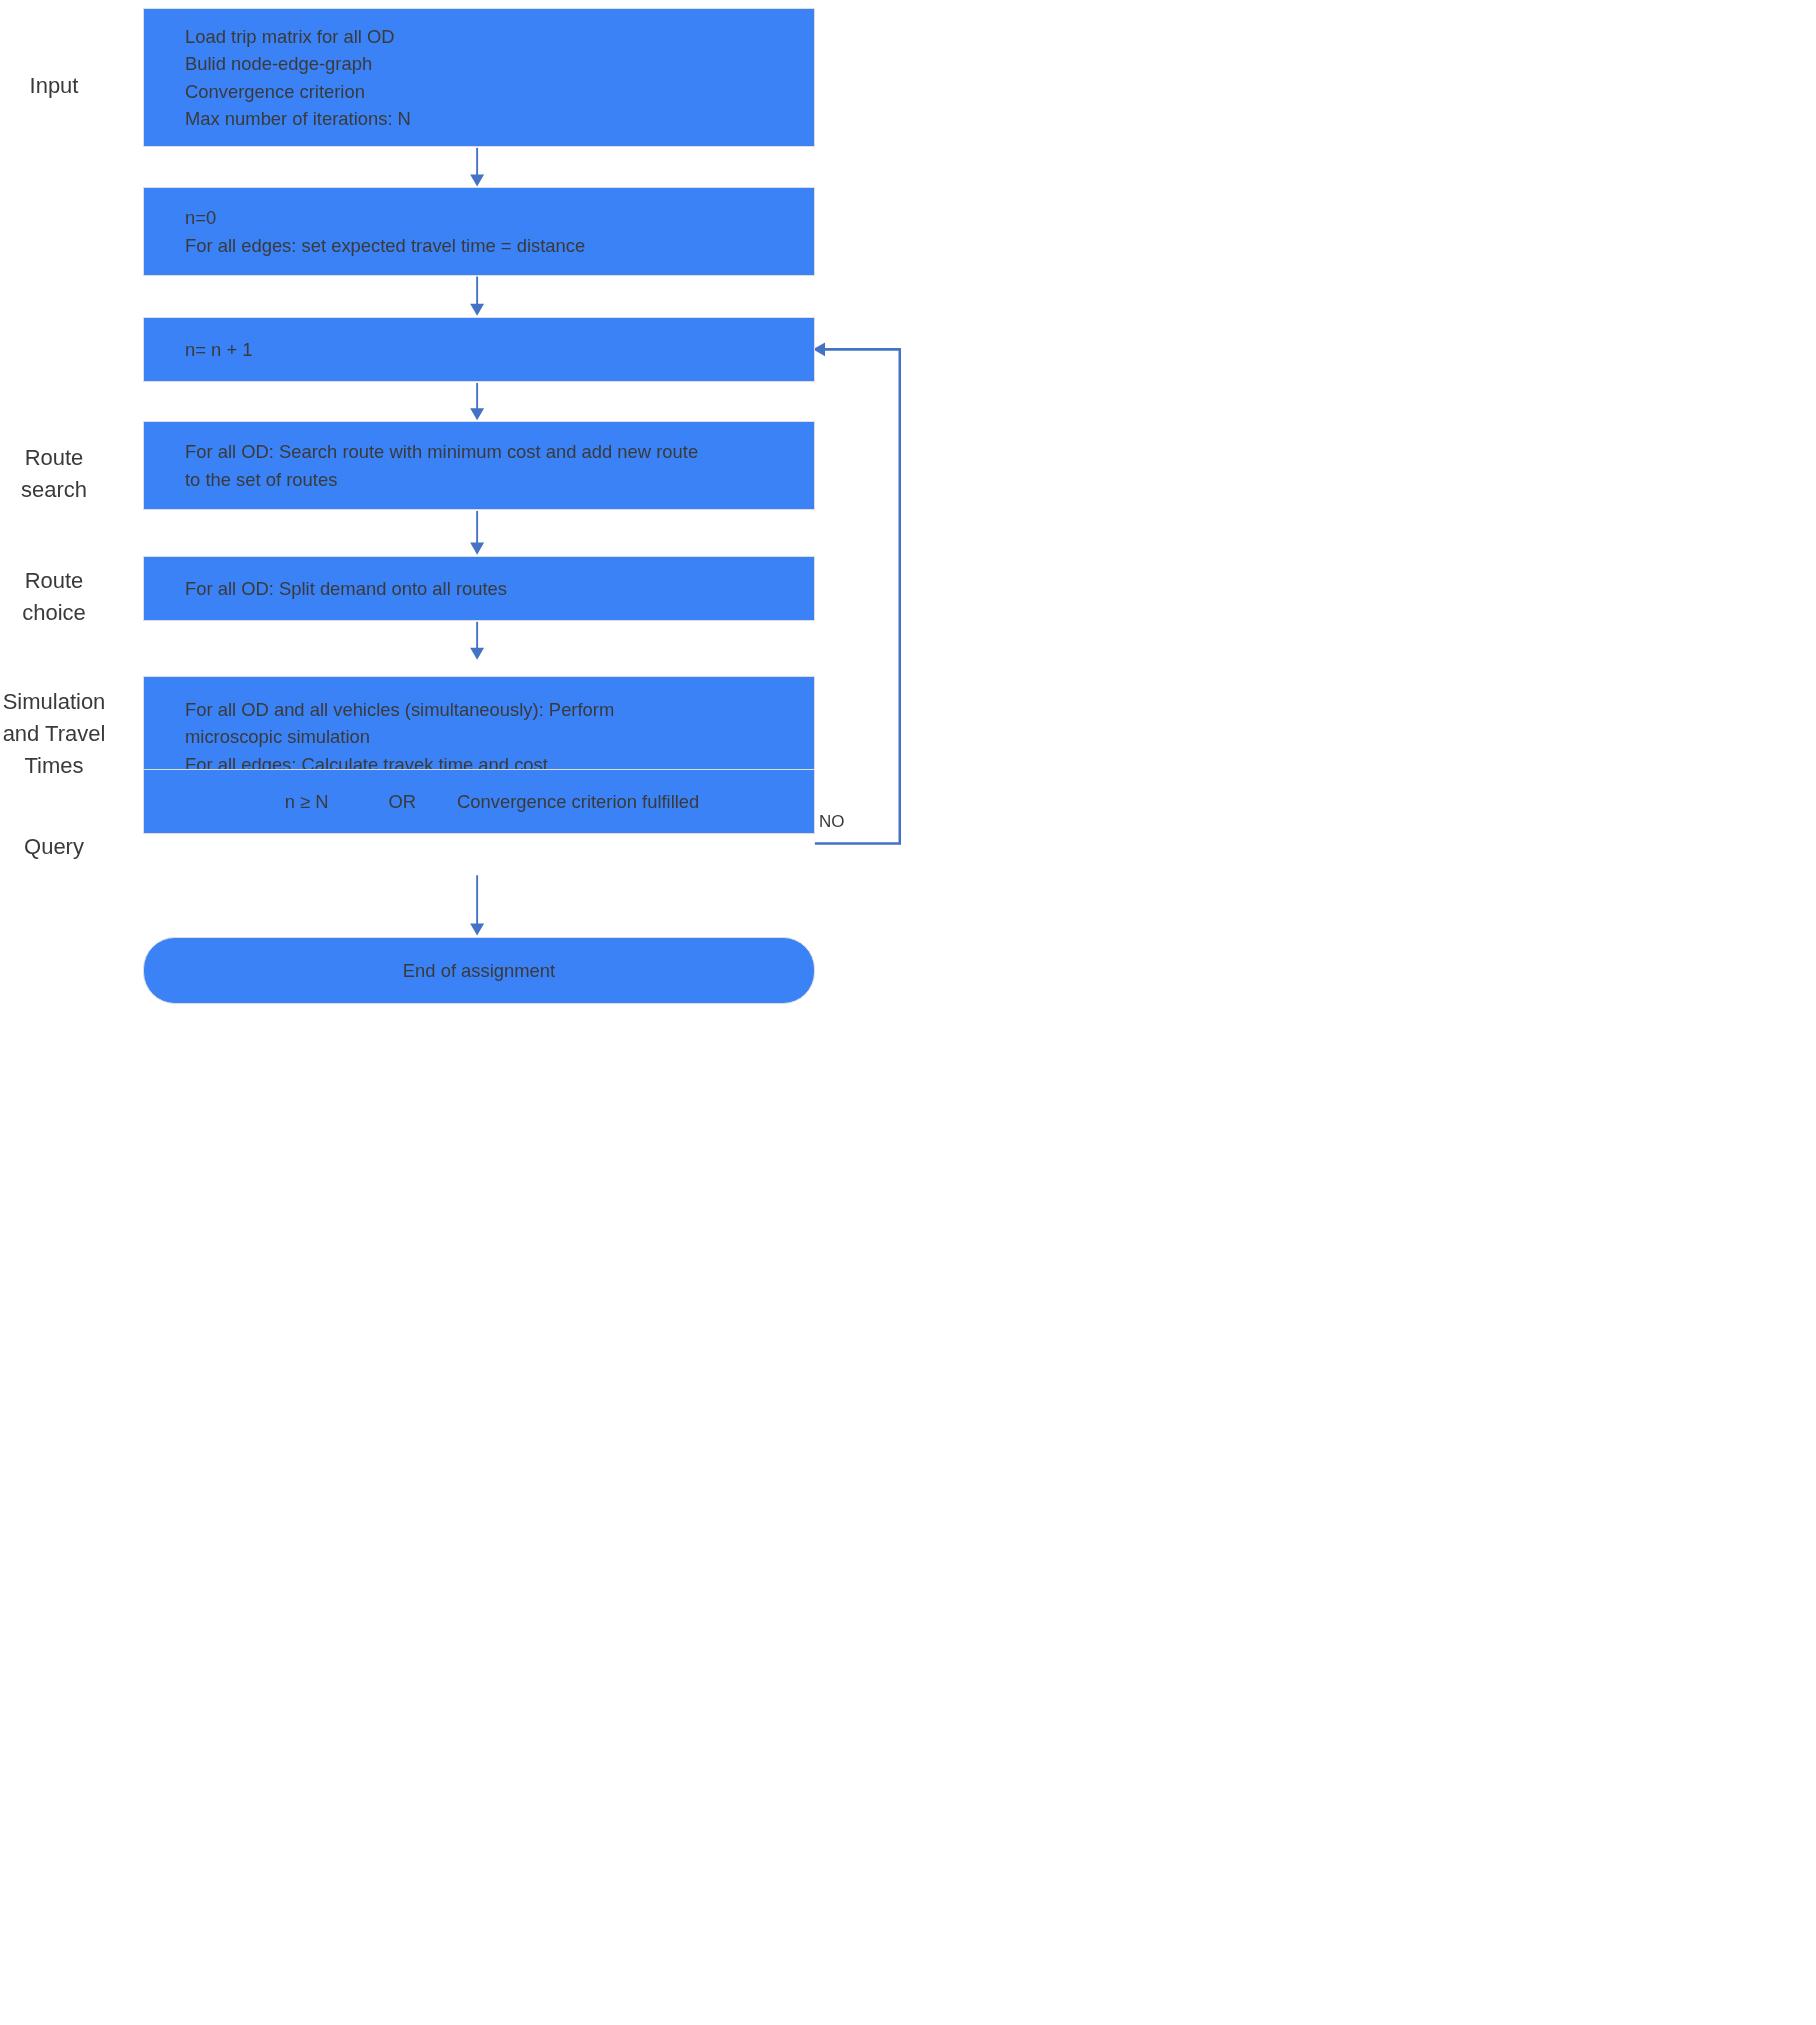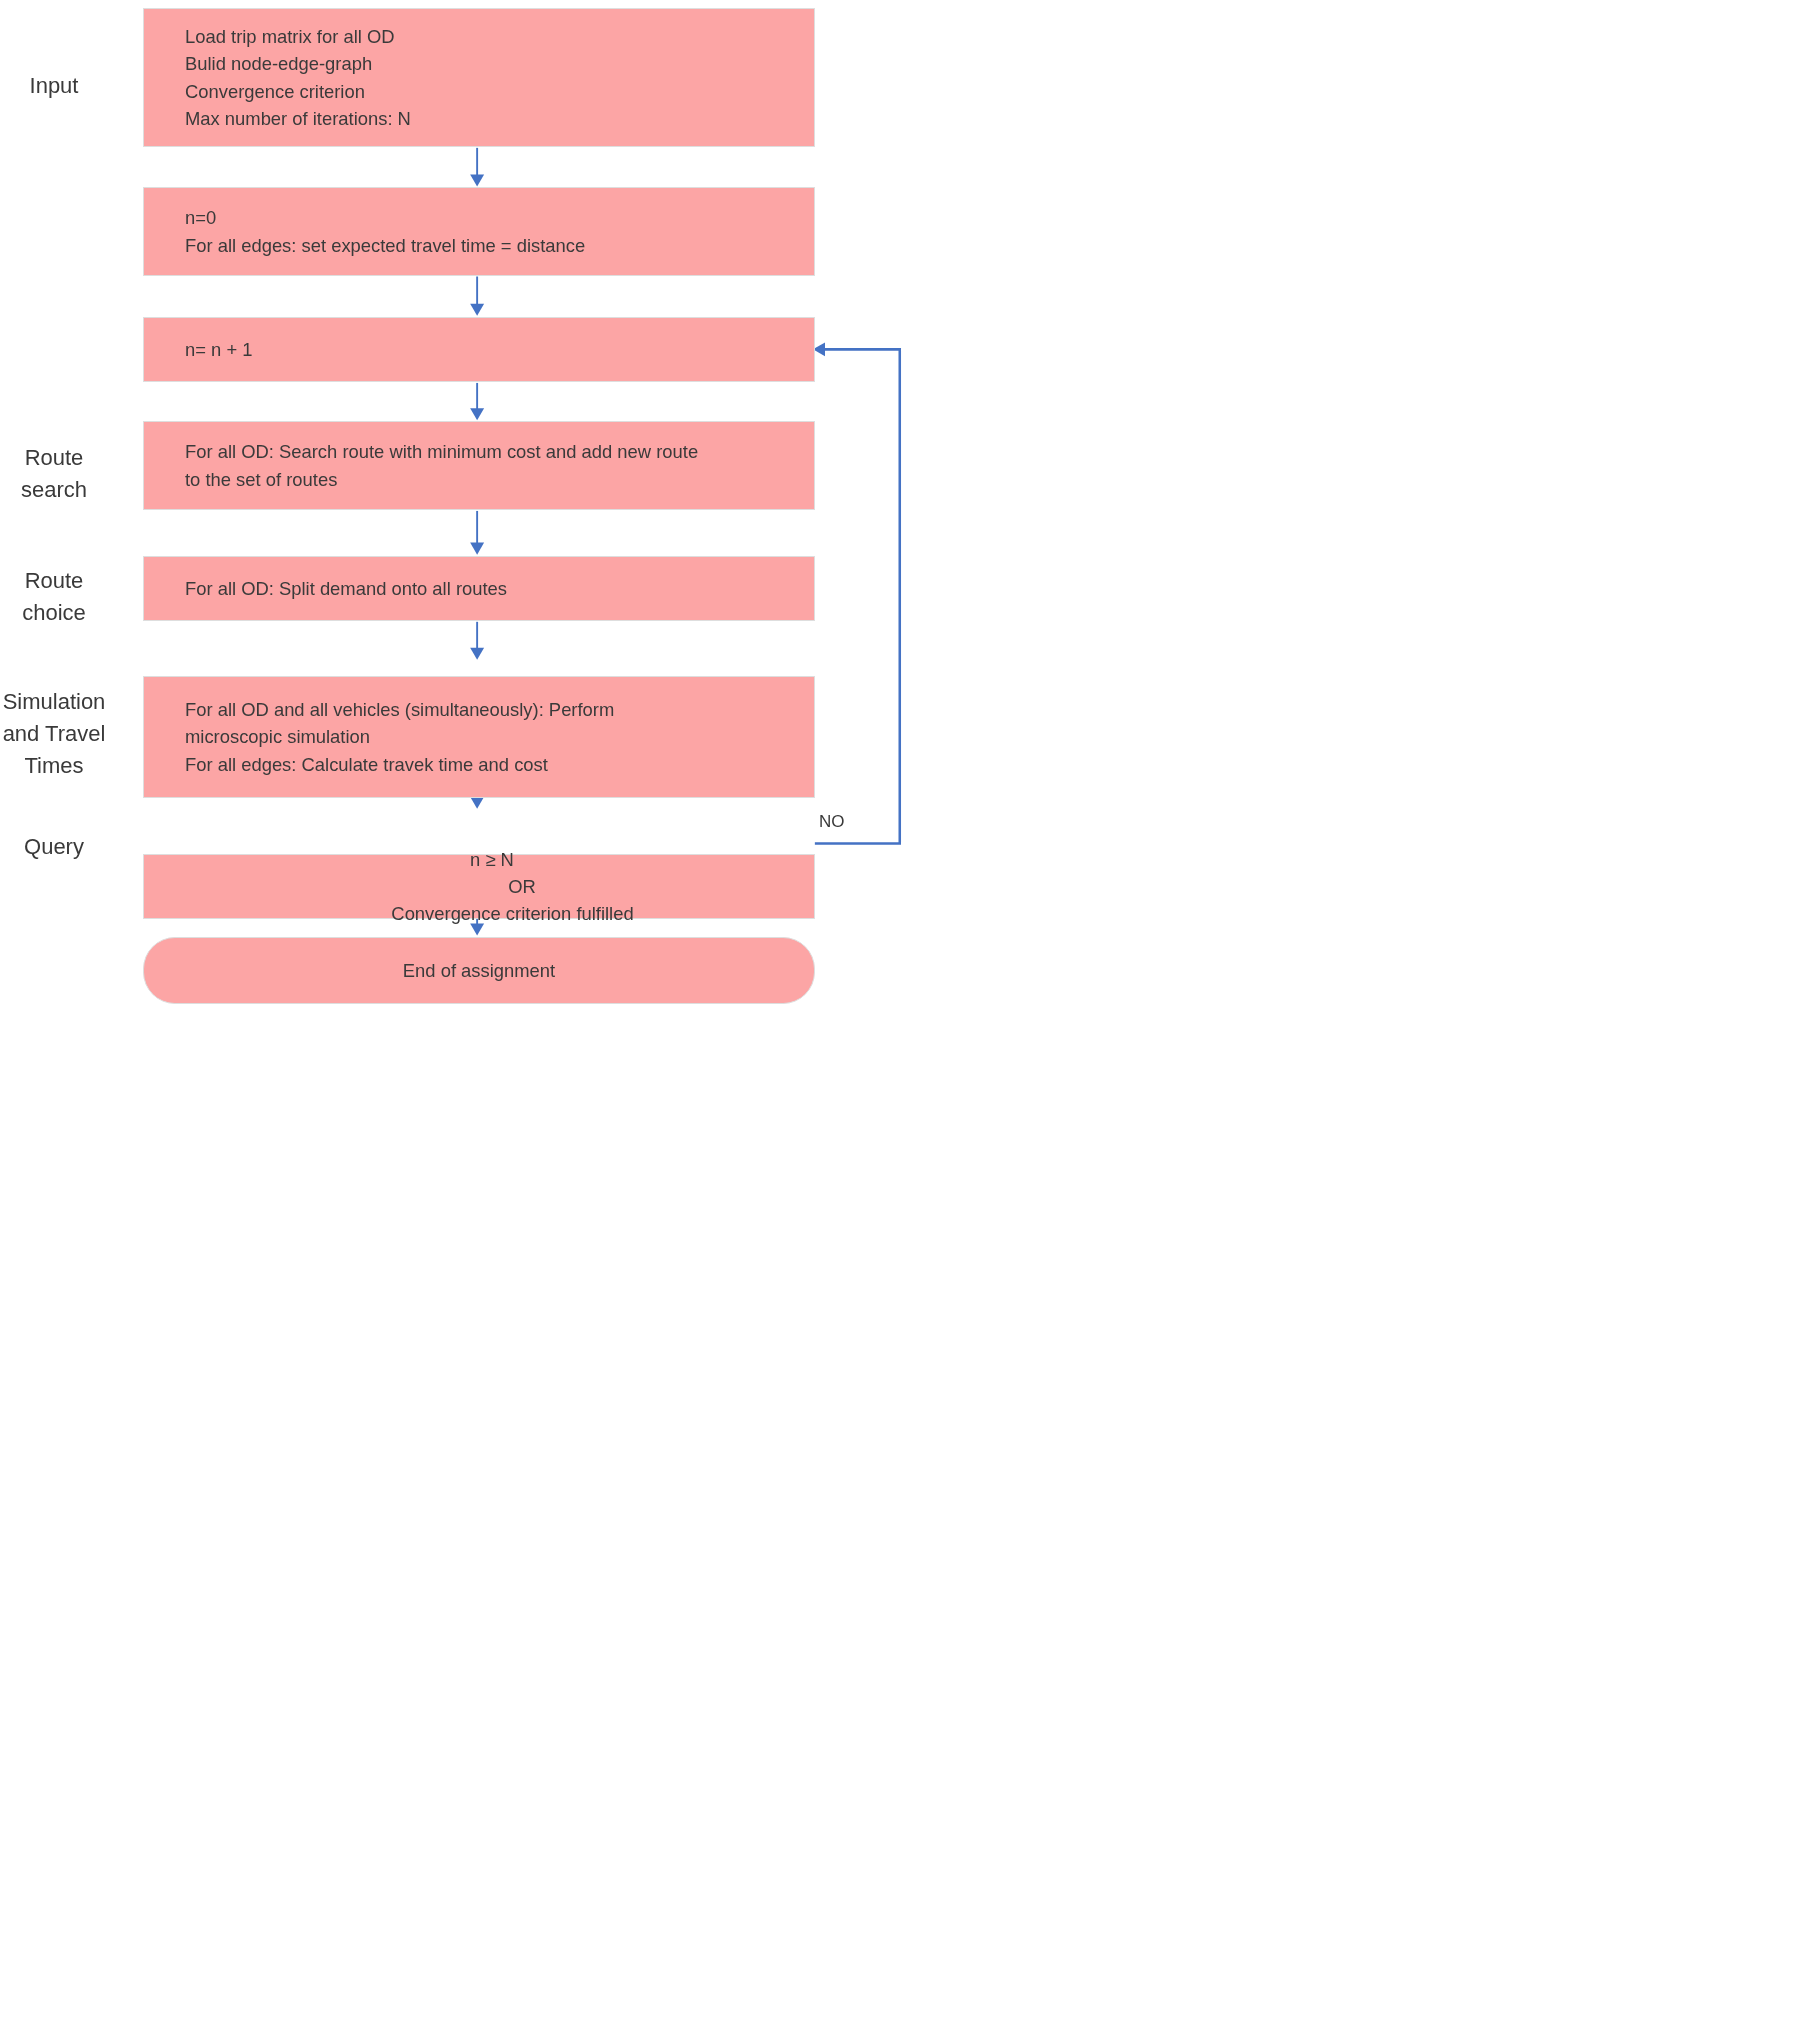--- a/index.html
+++ b/index.html
@@ -15,34 +15,34 @@
     width:908px;height:1013px;
     background:var(--bg);
     overflow:hidden;
   }
   .arrows{position:absolute;left:0;top:0;width:908px;height:1013px;pointer-events:none;}
   .arrows line,.arrows path{stroke:var(--accent);fill:none;}
   .arrows polygon{fill:var(--accent);stroke:none;}
   .box{
     position:absolute;left:143px;width:672px;
     box-sizing:border-box;
-    background:#fca5a5;
+    background:#3b82f6;
     border:1.3px solid var(--box-border);
     display:flex;flex-direction:column;justify-content:center;
     padding-left:41px;padding-right:15px;
     font-size:18.4px;line-height:1.48;
   }
   .box .bline{white-space:nowrap;}
   .box-1{top:8.2px;height:139px;}
   .box-2{top:187px;height:89px;}
   .box-3{top:317px;height:65px;}
   .box-4{top:421px;height:89px;}
   .box-5{top:556px;height:65px;justify-content:center;}
   .box-6{top:676px;height:122px;}
-  .box-7{top:854px;height:65px;flex-direction:column;align-items:center;}
+  .box-7{top:769px;height:65px;flex-direction:row;align-items:center;}
   .box-8{top:937px;height:67px;padding:0;align-items:center;text-align:center;border-radius:32px;}
   .seg-op{margin-left:60px;}
   .seg-cond2{margin-left:41px;}
   .stage-label{
     position:absolute;left:0;width:108px;
     text-align:center;
     font-size:22px;line-height:1.45;
     white-space:pre-line;
   }
   .lbl-input{top:70px;}

